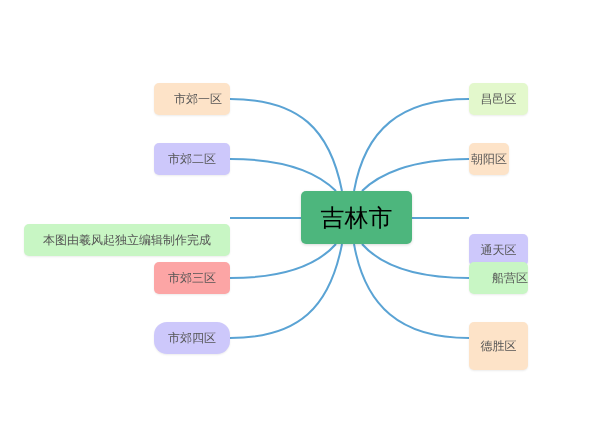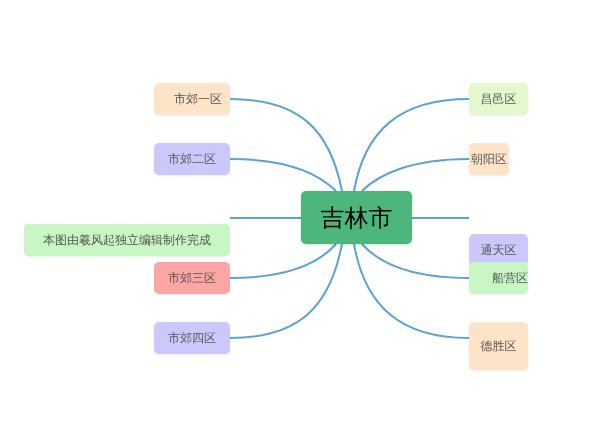--- a/index.html
+++ b/index.html
@@ -30,19 +30,19 @@
     <path d="M469,338 C400,338 365,306 354,244"></path>
   </g>
 </svg>
 
 <div class="center">吉林市</div>
 
 <div class="node" style="left:154px;top:83px;width:76px;height:32px;background:#fde3c8;padding-left:12px;">市郊一区</div>
 <div class="node" style="left:154px;top:143px;width:76px;height:32px;background:#cdc8fb;text-align:right;">市郊二区</div>
 <div class="node" style="left:24px;top:202px;width:206px;height:32px;background:#c8f6c4;margin-top:22px;">本图由羲风起独立编辑制作完成</div>
 <div class="node" style="left:154px;top:262px;width:76px;height:32px;background:#fca5a5;">市郊三区</div>
-<div class="node" style="left:154px;top:322px;width:76px;height:32px;background:#cdc8fb;">市郊四区</div>
+<div class="node" style="left:154px;top:322px;width:76px;height:32px;background:#cdc8fb;border-radius:13px;">市郊四区</div>
 
 <div class="node" style="left:469px;top:83px;width:59px;height:32px;background:#e3f8cc;">昌邑区</div>
 <div class="node" style="left:469px;top:143px;width:40px;height:32px;background:#fde3c8;">朝阳区</div>
 <div class="node" style="left:469px;top:202px;width:59px;height:32px;background:#cdc8fb;margin-top:32px;">通天区</div>
 <div class="node" style="left:469px;top:262px;width:59px;height:32px;background:#c8f6c4;padding-left:23px;">船营区</div>
 <div class="node" style="left:469px;top:322px;width:59px;height:48px;background:#fde3c8;">德胜区</div>
 
 </body></html>

